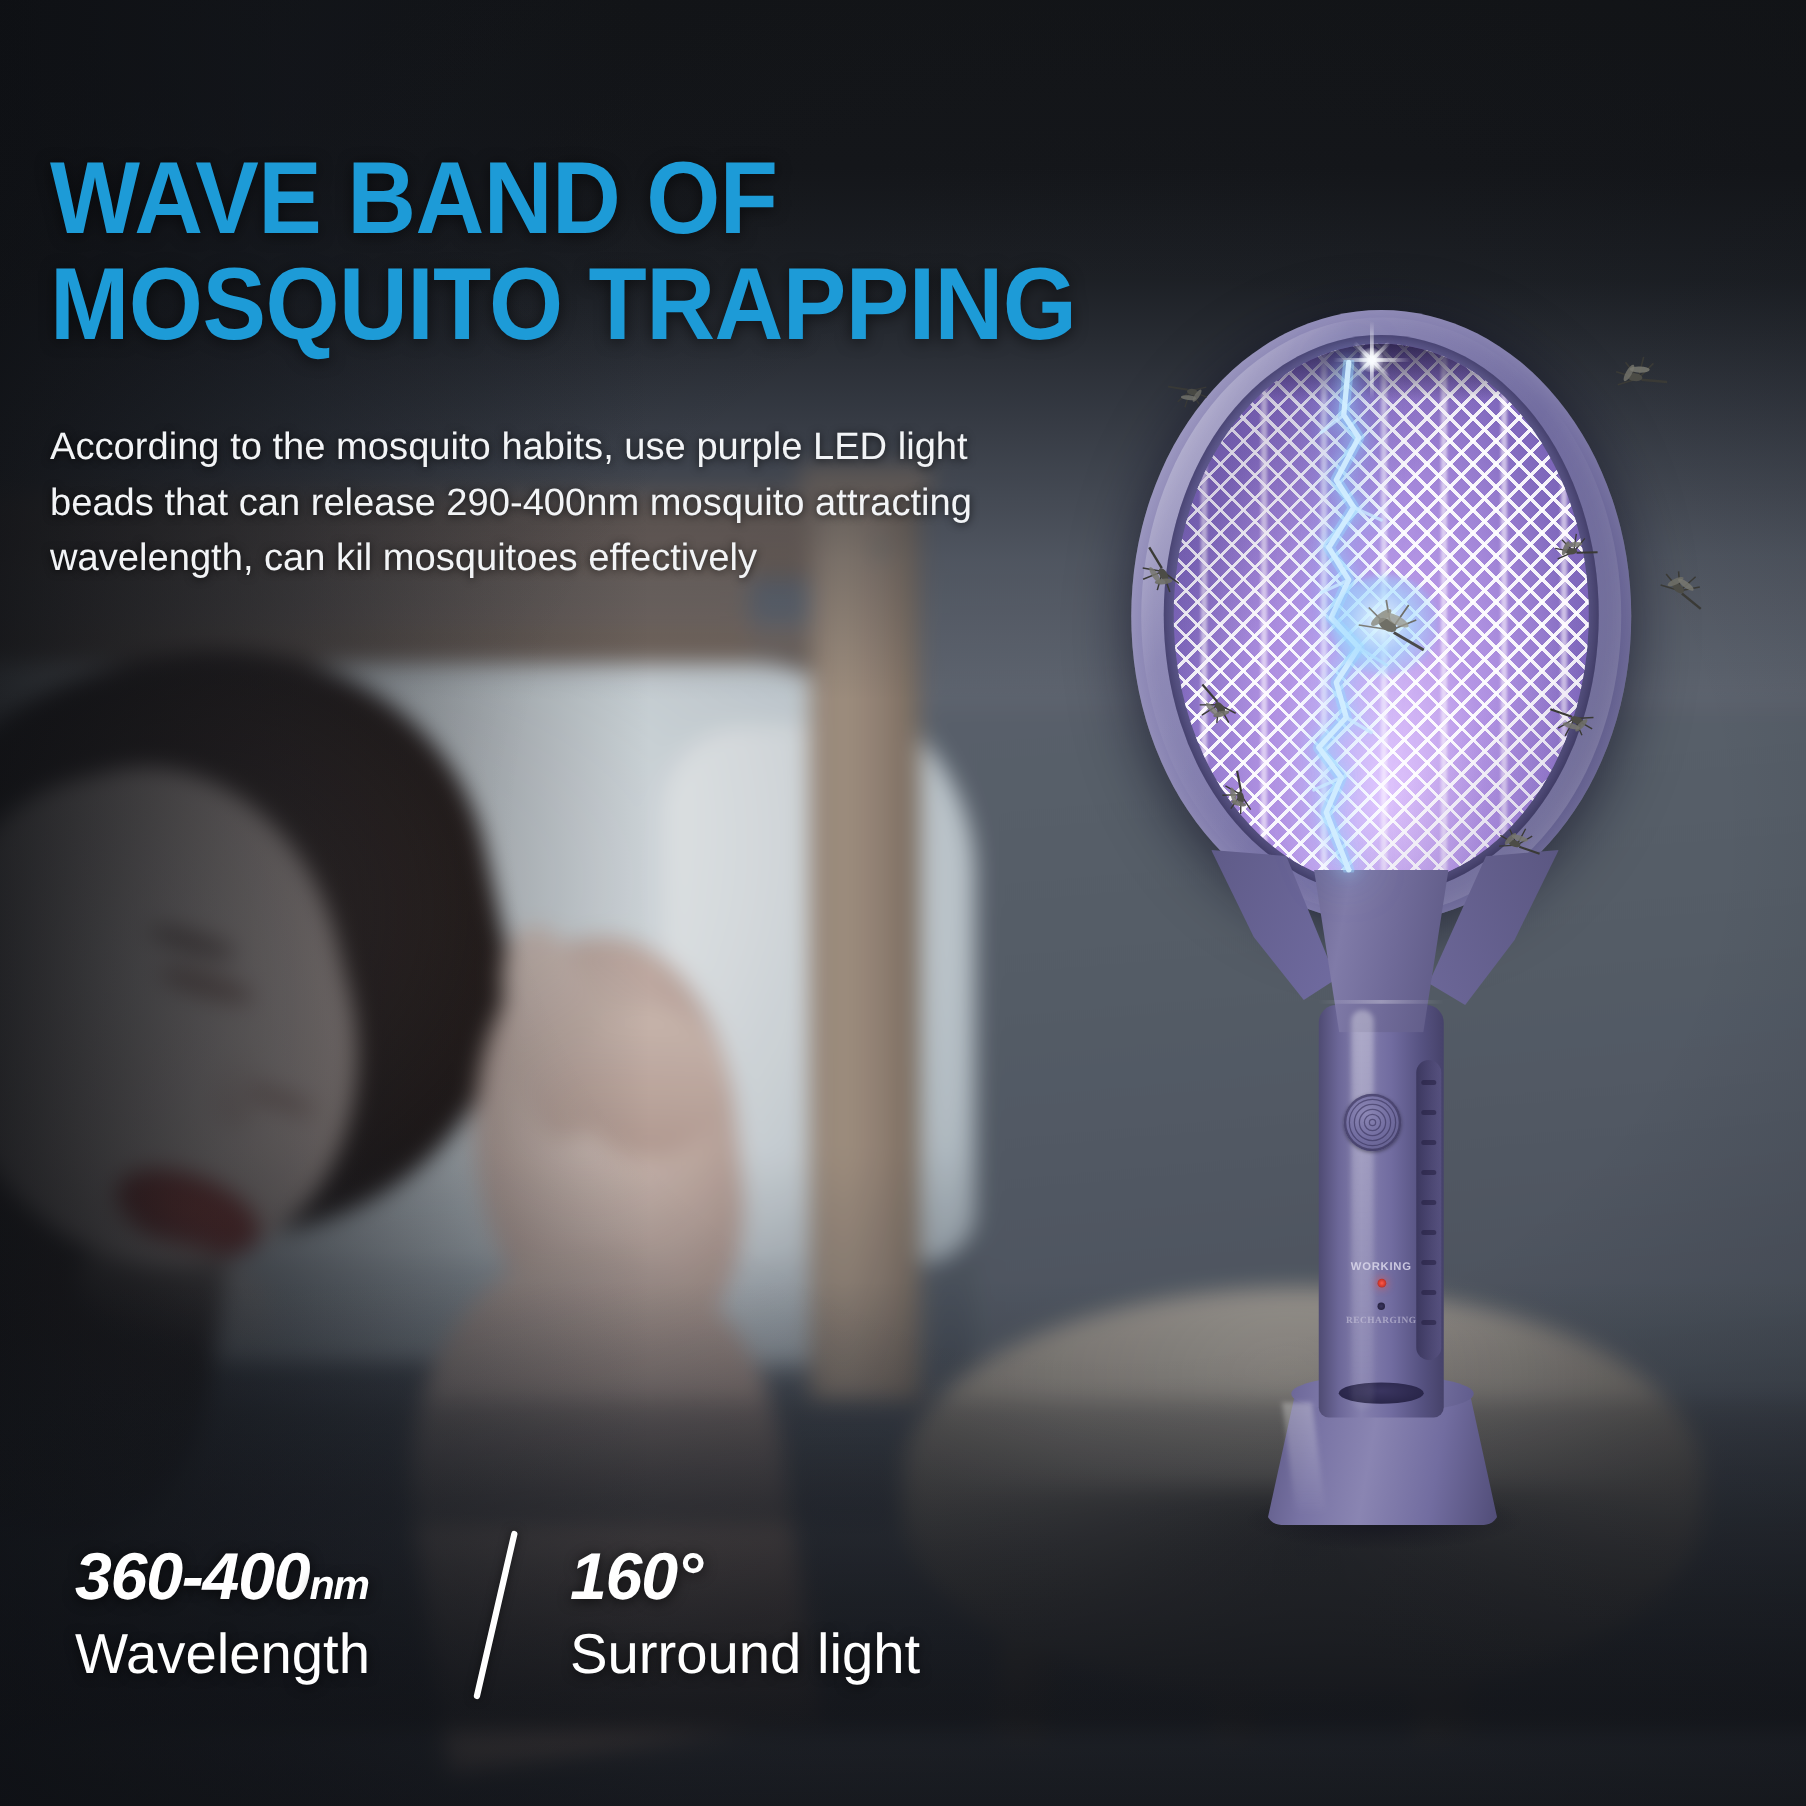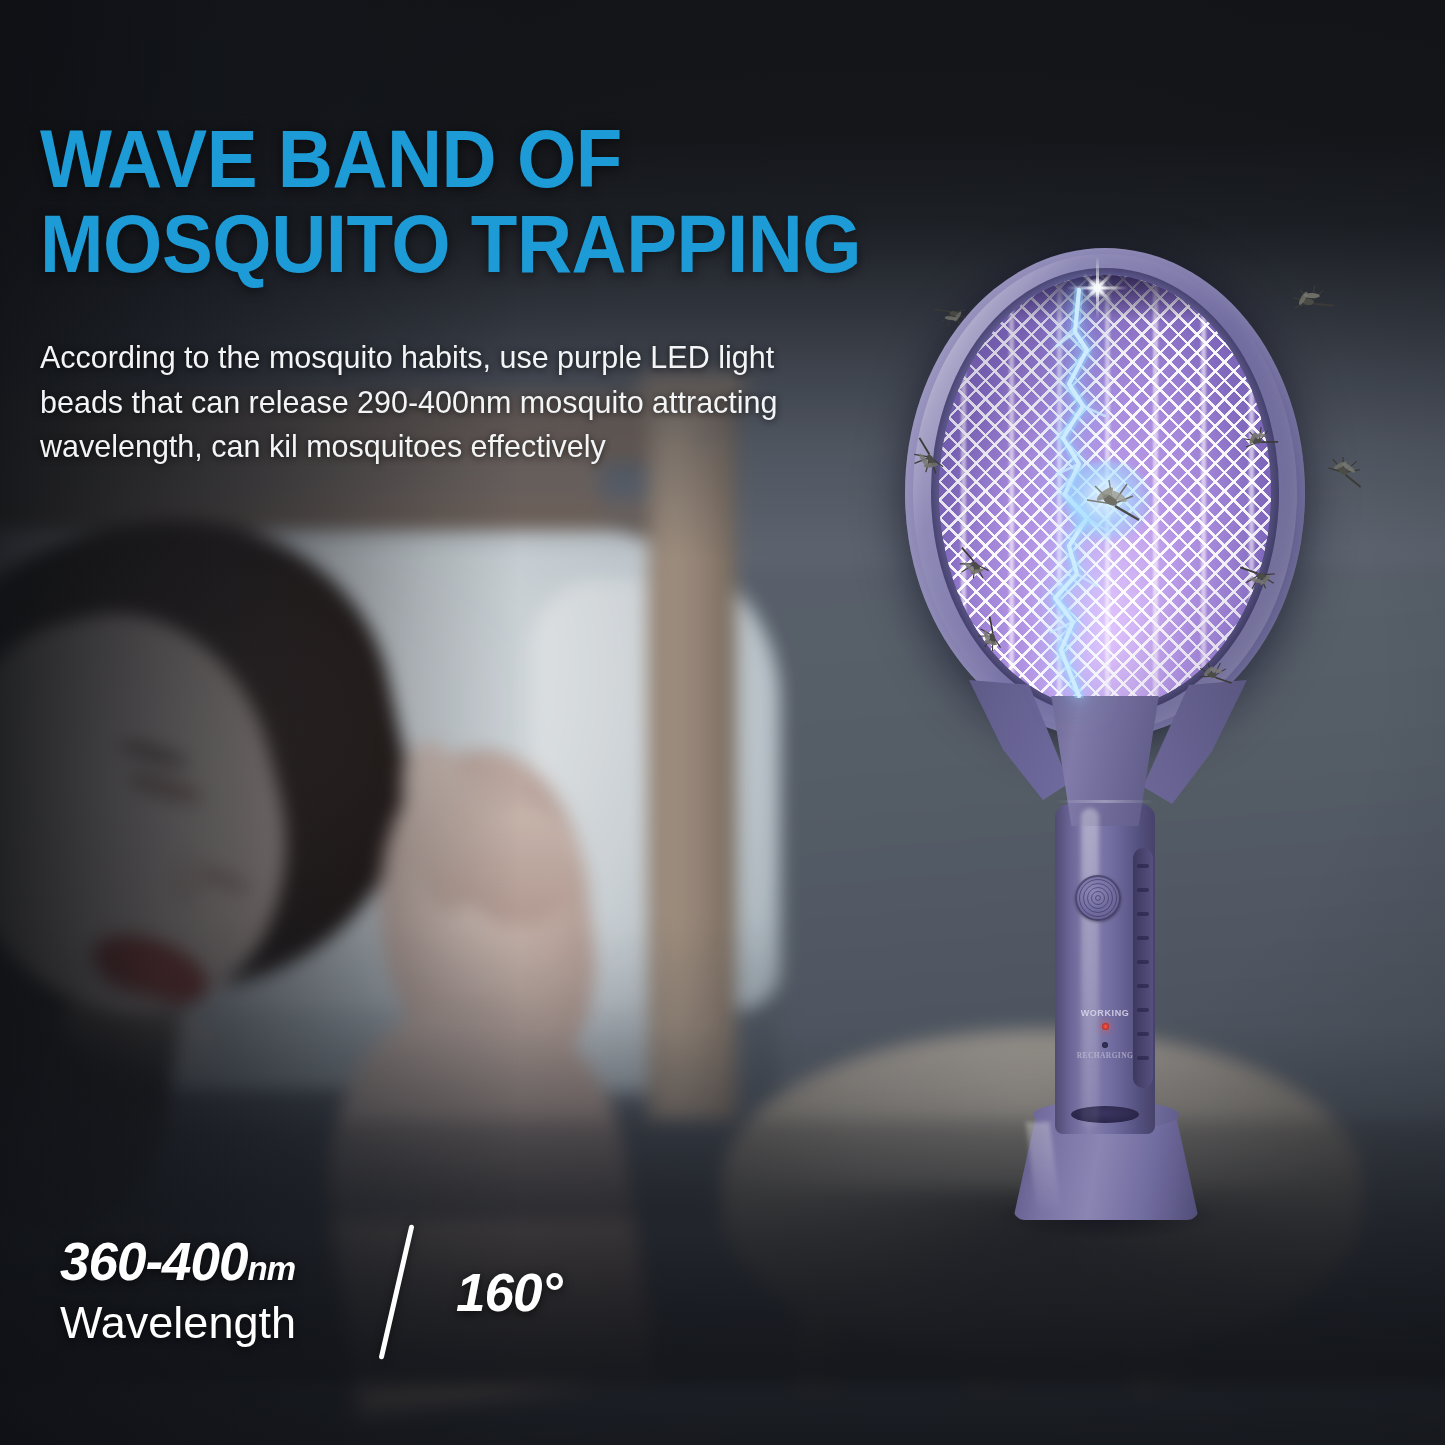--- a/index.html
+++ b/index.html
@@ -534,16 +534,17 @@
       </div>
       <div class="feat-label">Wavelength</div>
     </div>
 
     <div class="divider">
         <i></i>
       </div>
 
     <div class="feat feat2">
       <div class="feat-num">160°</div>
+      <div class="feat-label">Surround light</div>
     </div>
   </div>
 
 </div>
 
 </body></html>

